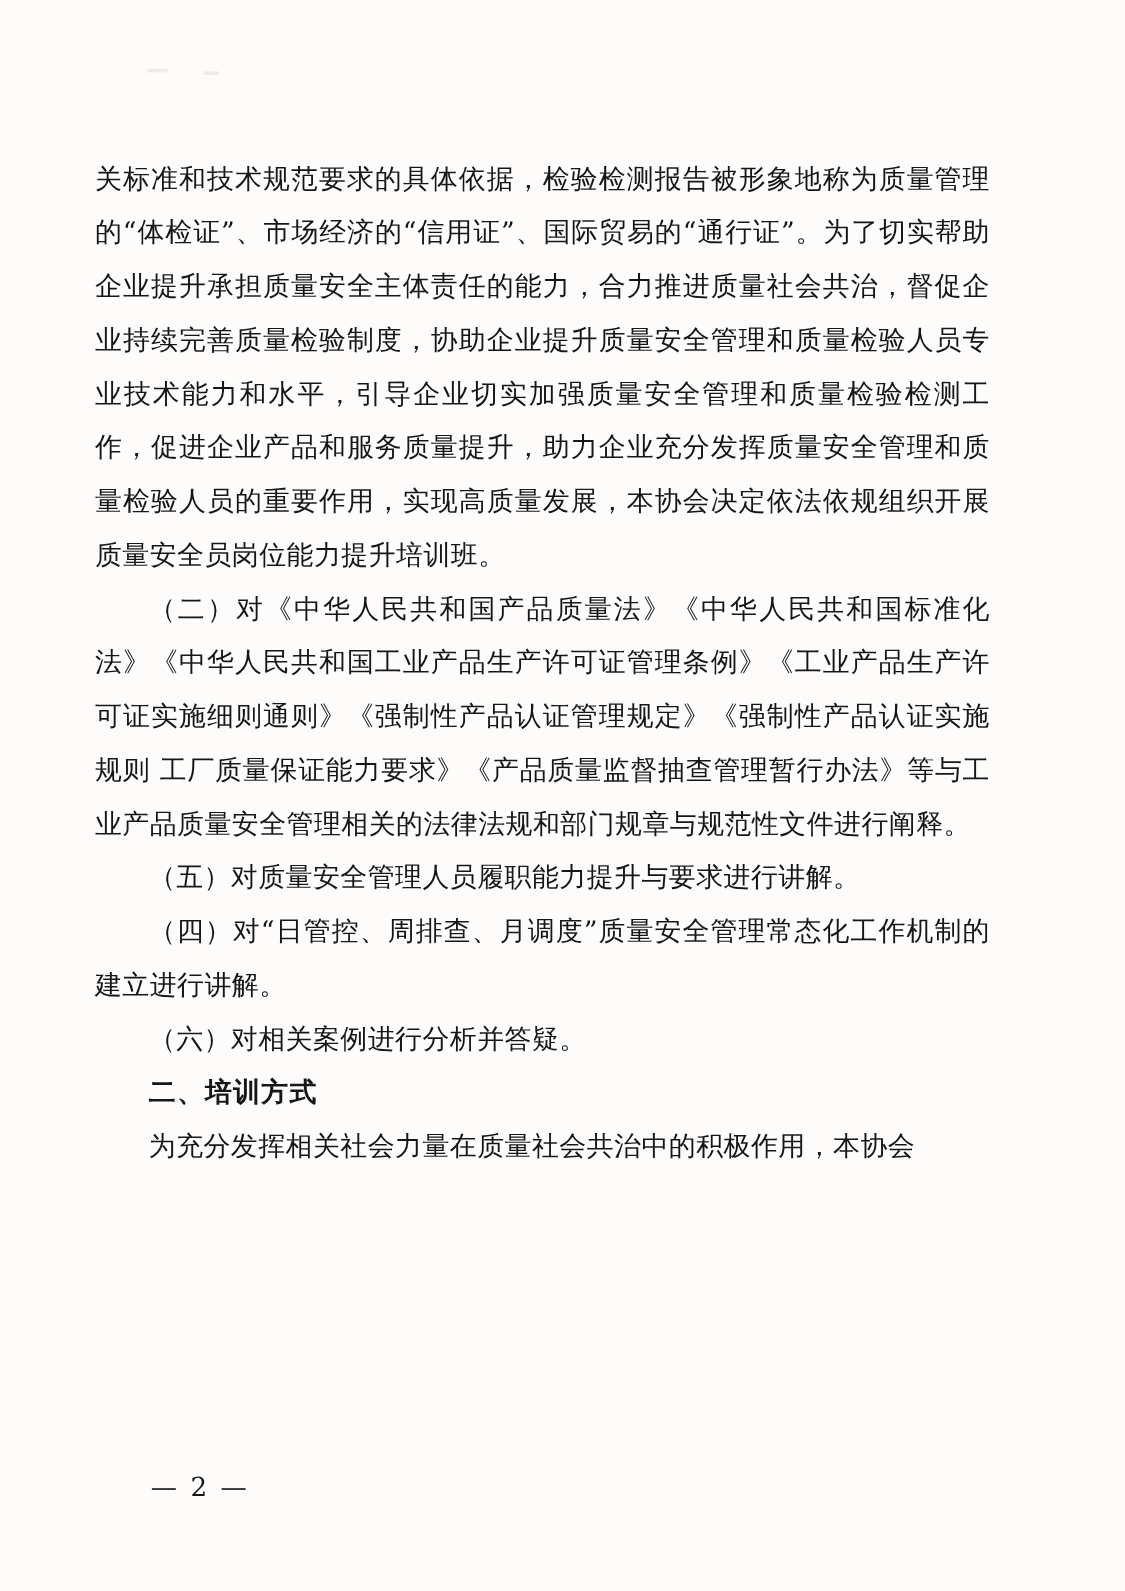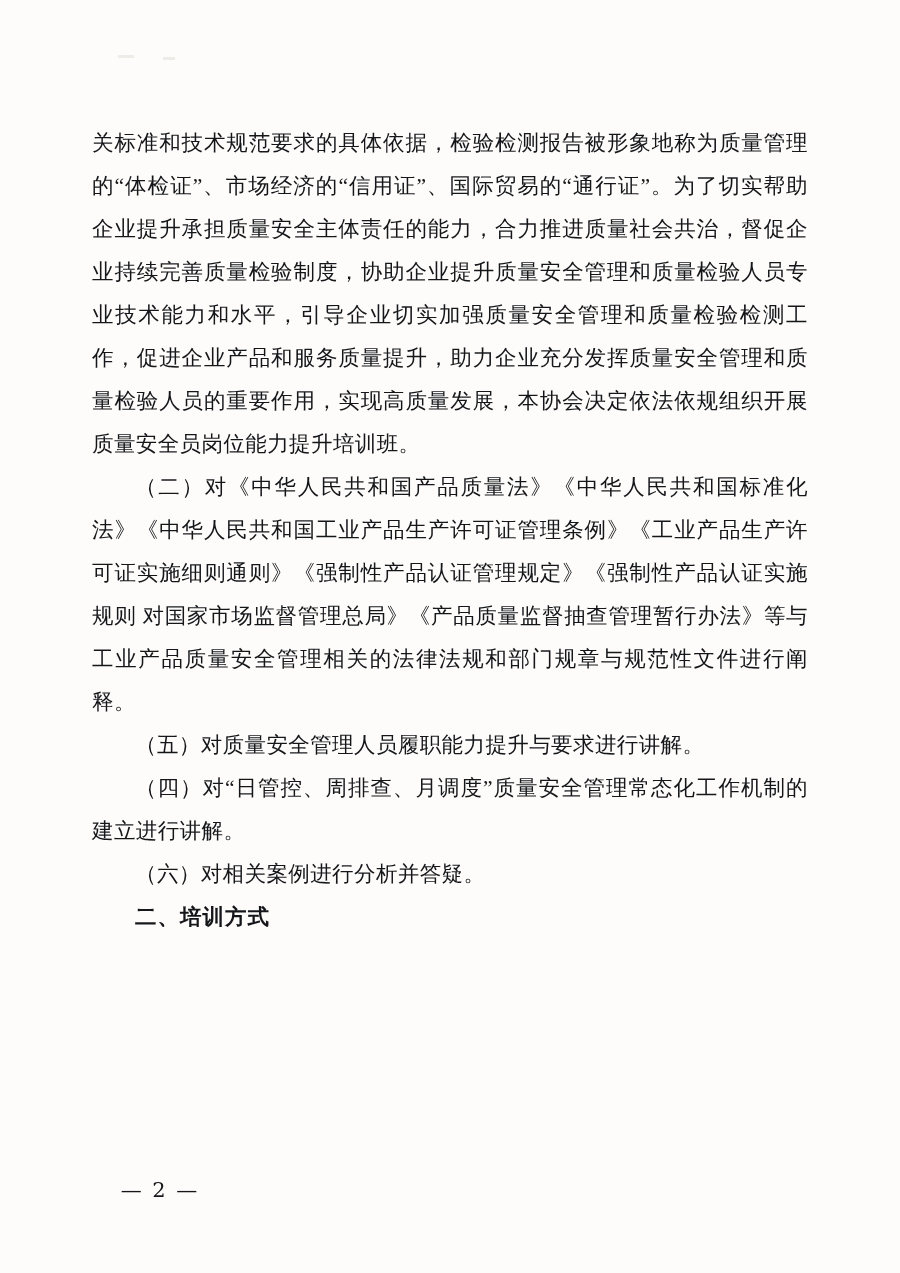--- a/index.html
+++ b/index.html
@@ -23,24 +23,23 @@
     background: #fdfcfa;
   }
   
   .scan-mark {
     position: absolute;
     background: #e9e7e2;
     opacity: .75;
   }
   .content {
     position: absolute;
-    left: 92px;
+    left: 76px;
     top: 122px;
     width: 716px;
-    font-family: Liberation Serif, serif;
   }
   p {
     margin: 0 0 0 0;
     font-size: 21.5px;
     line-height: 43px;
     letter-spacing: 0.4px;
     text-align: justify;
     text-justify: inter-ideograph;
     color: #14161a;
   }
@@ -70,24 +69,25 @@
 </head>
 <body>
 
 <div class="page">
 
   <div class="scan-mark" style="left:118px; top:55px; width:16px; height:3px;"></div>
   <div class="scan-mark" style="left:163px; top:57px; width:12px; height:3px;"></div>
 
   <div class="content">
     <p class="body">关标准和技术规范要求的具体依据，检验检测报告被形象地称为质量管理的“体检证”、市场经济的“信用证”、国际贸易的“通行证”。为了切实帮助企业提升承担质量安全主体责任的能力，合力推进质量社会共治，督促企业持续完善质量检验制度，协助企业提升质量安全管理和质量检验人员专业技术能力和水平，引导企业切实加强质量安全管理和质量检验检测工作，促进企业产品和服务质量提升，助力企业充分发挥质量安全管理和质量检验人员的重要作用，实现高质量发展，本协会决定依法依规组织开展质量安全员岗位能力提升培训班。</p>
-    <p class="indent">（二）对《中华人民共和国产品质量法》《中华人民共和国标准化法》《中华人民共和国工业产品生产许可证管理条例》《工业产品生产许可证实施细则通则》《强制性产品认证管理规定》《强制性产品认证实施规则  对国家市场监督管理总局》《产品质量监督抽查管理暂行办法》等与工业产品质量安全管理相关的法律法规和部门规章与规范性文件进行阐释。</p>
+    <p class="indent">（二）对《中华人民共和国产品质量法》《中华人民共和国标准化法》《中华人民共和国工业产品生产许可证管理条例》《工业产品生产许可证实施细则通则》《强制性产品认证管理规定》《强制性产品认证实施规则  工厂质量保证能力要求》《产品质量监督抽查管理暂行办法》等与工业产品质量安全管理相关的法律法规和部门规章与规范性文件进行阐释。</p>
     <p class="indent">（五）对质量安全管理人员履职能力提升与要求进行讲解。</p>
     <p class="indent">（四）对“日管控、周排查、月调度”质量安全管理常态化工作机制的建立进行讲解。</p>
     <p class="indent">（六）对相关案例进行分析并答疑。</p>
     <p class="heading">二、培训方式</p>
+    <p class="indent">为充分发挥相关社会力量在质量社会共治中的积极作用，本协会</p>
   </div>
 
   <div class="footer">
     <span class="footer-inner">— 2 —</span>
   </div>
 
 </div>
 
 </body></html>

